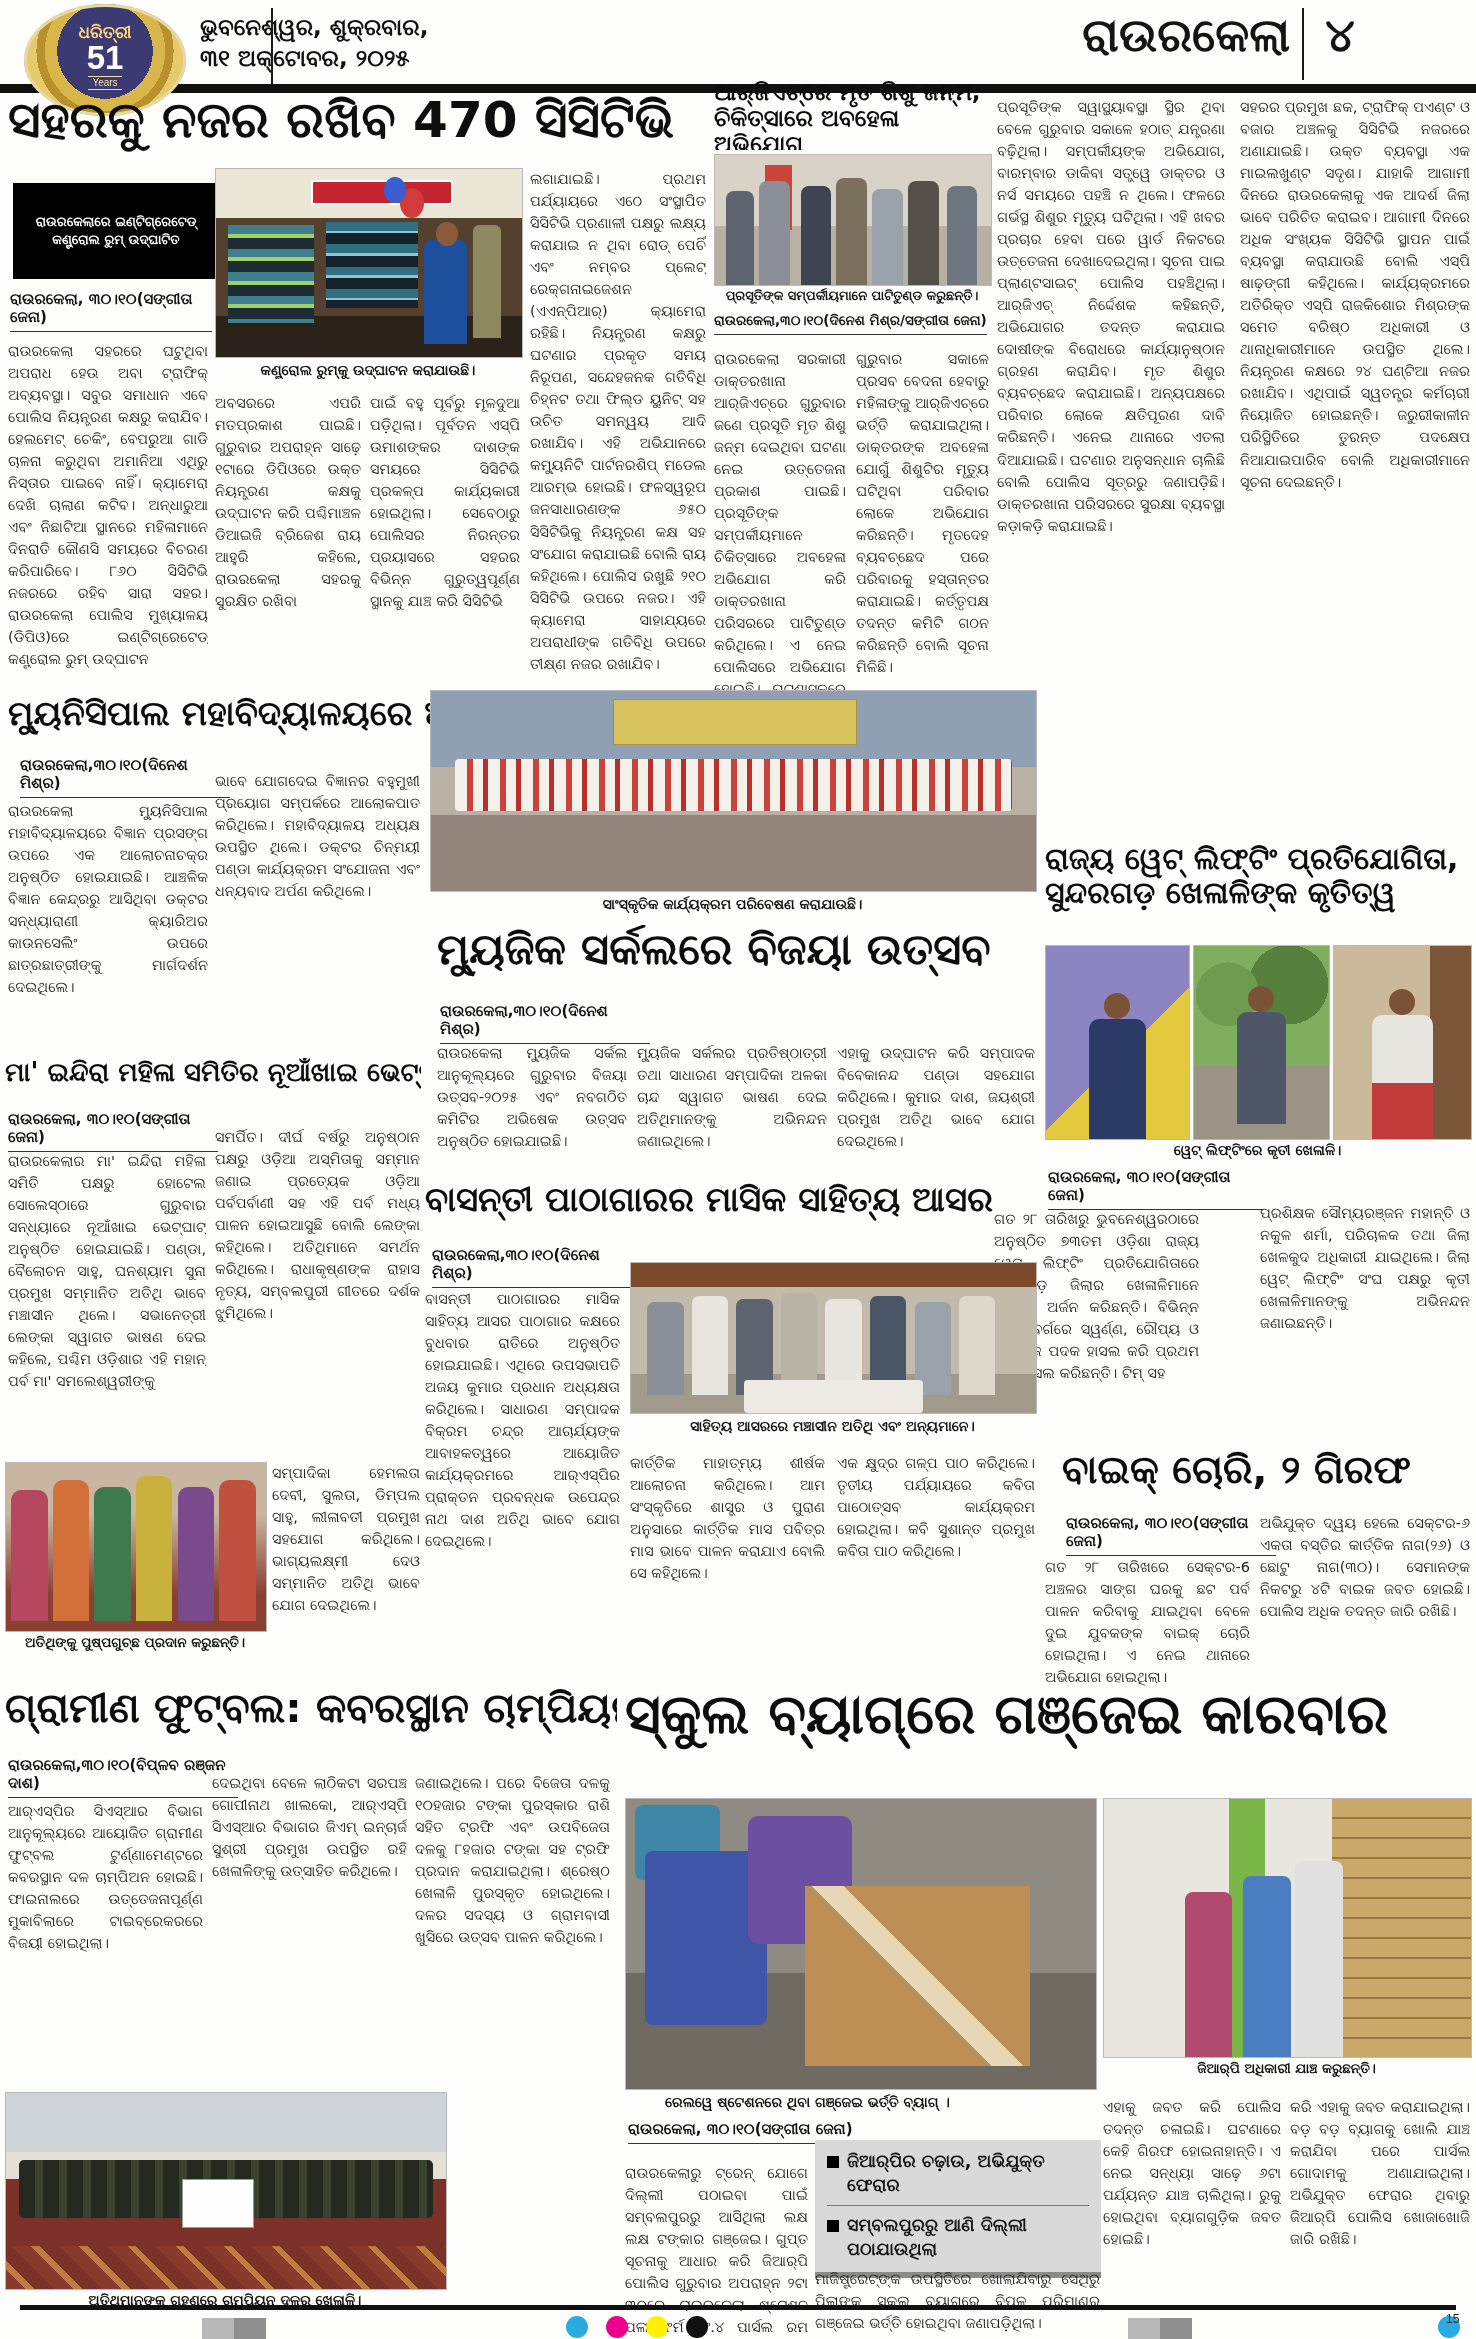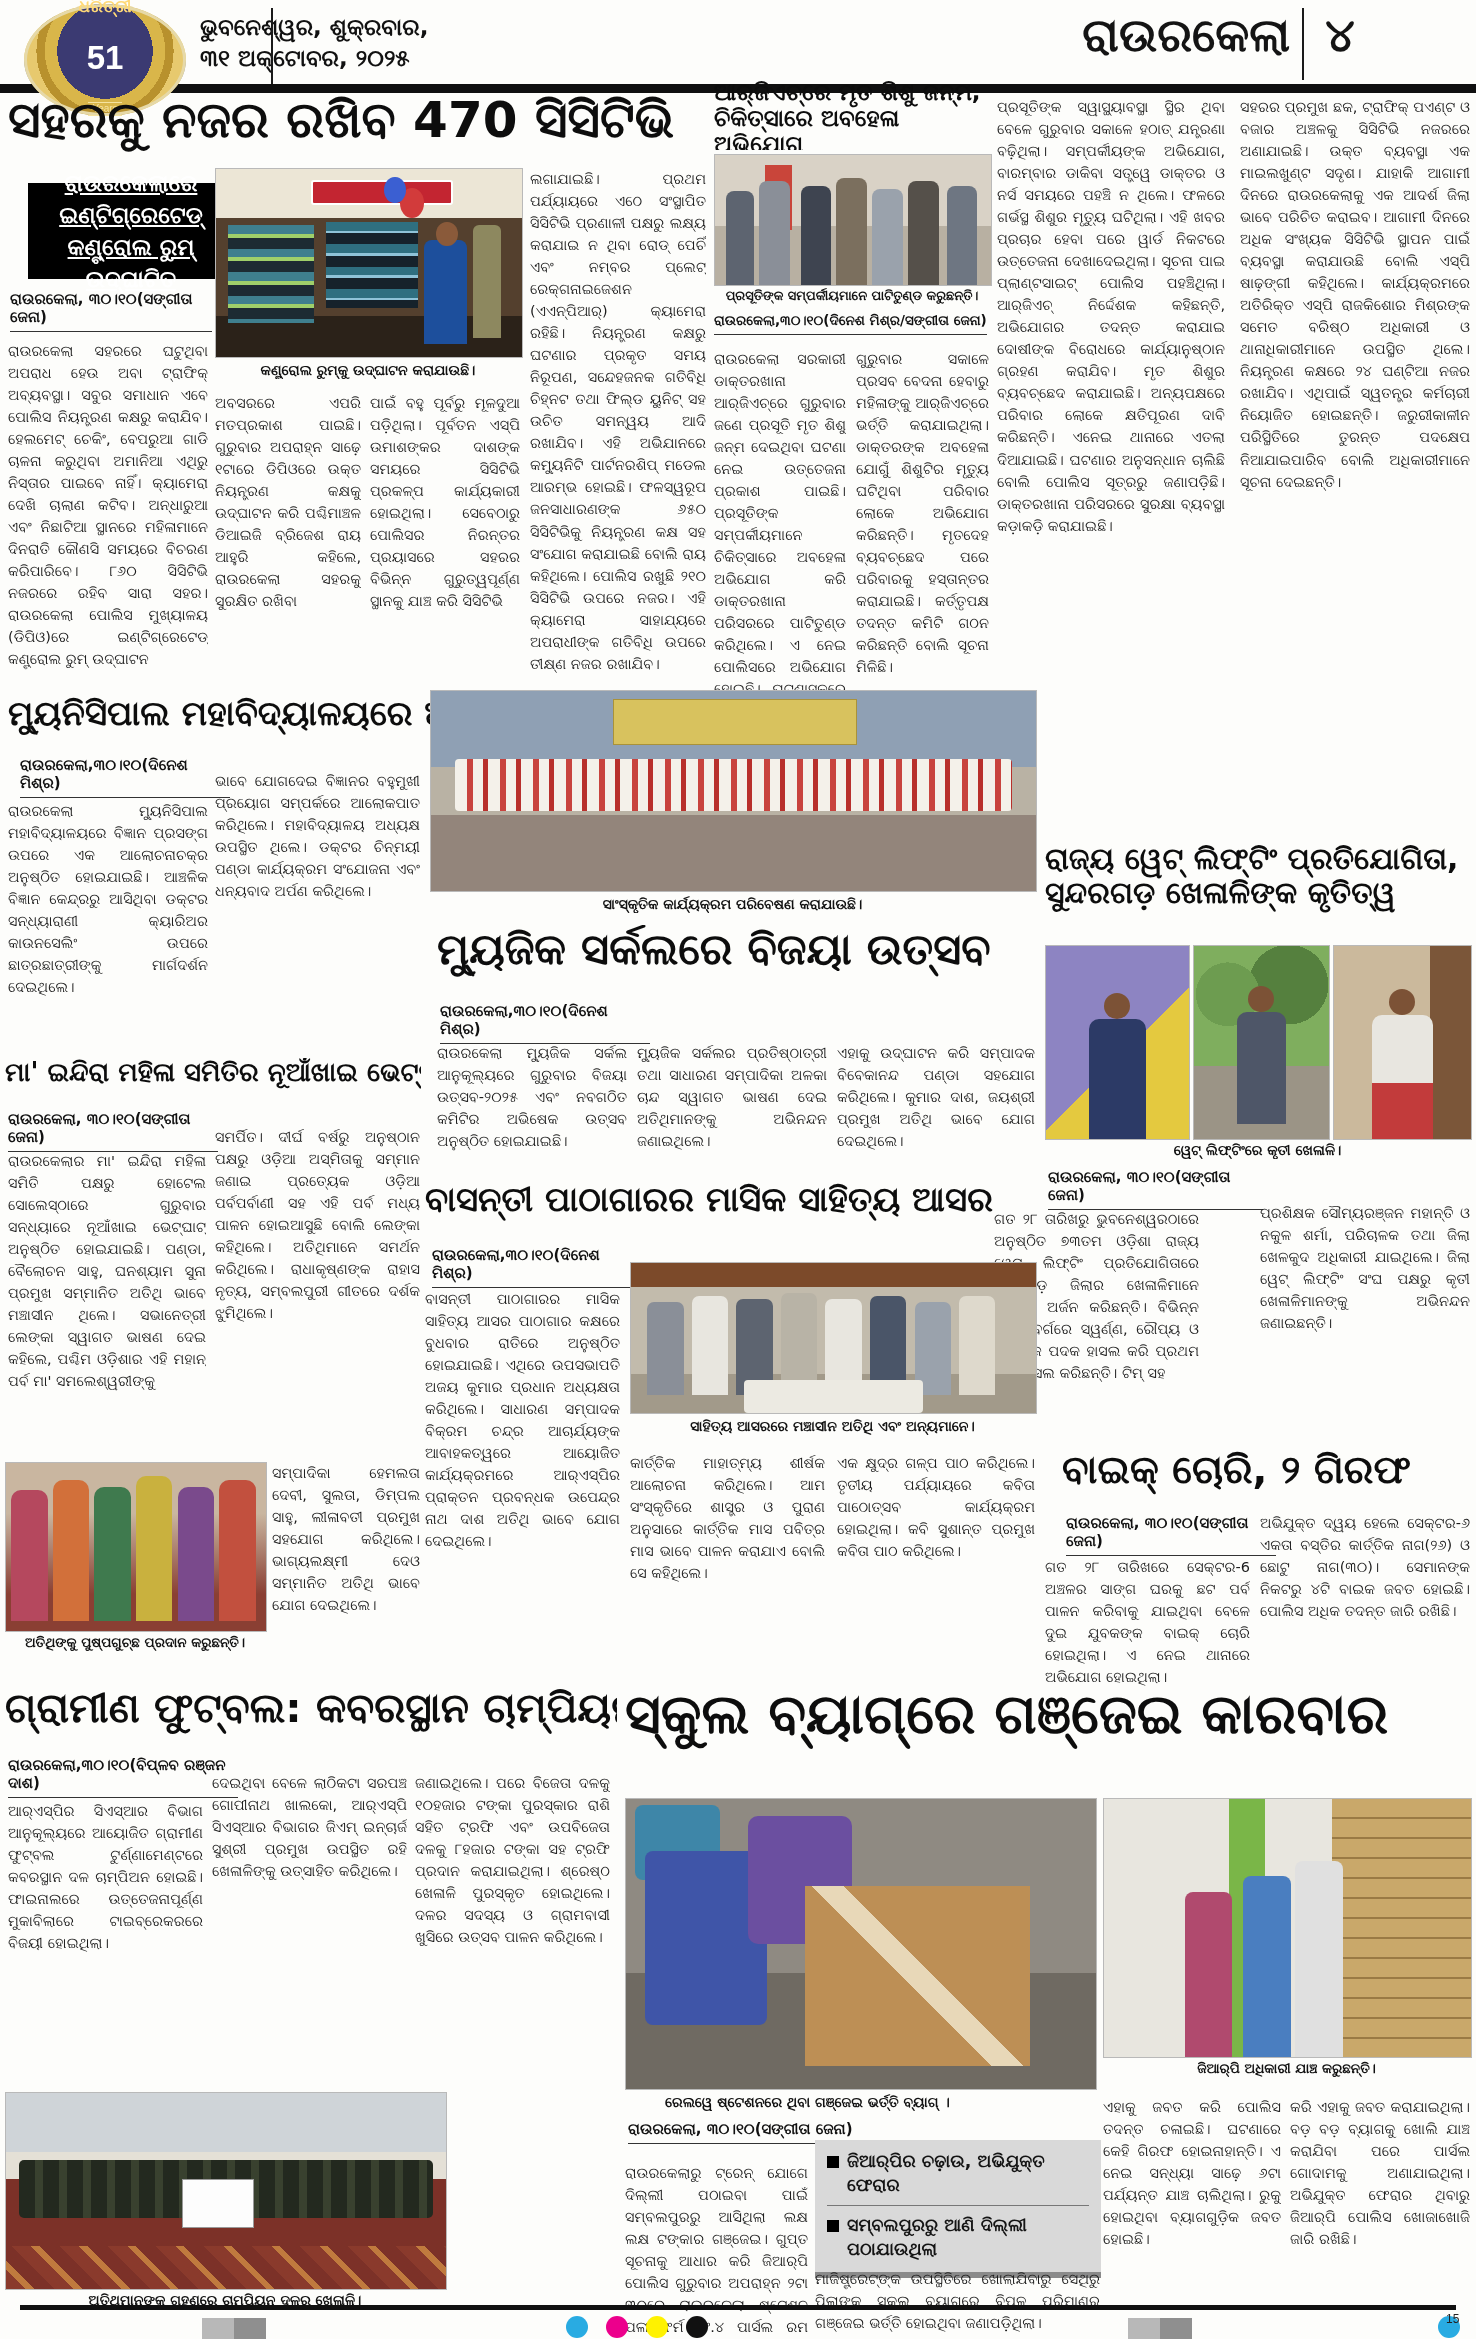--- a/index.html
+++ b/index.html
@@ -7,21 +7,21 @@
     width:1476px;height:2339px;position:relative;overflow:hidden;
     background:#fdfdfb;
     font-family:"DejaVu Sans","Liberation Sans",sans-serif;
     color:#141414;
   }
   .abs{position:absolute;}
   
   .mast-rule{left:0;top:84px;width:1476px;height:9px;background:#101010;}
   .logo-badge{left:24px;top:4px;width:162px;height:112px;border-radius:50%;
     background:radial-gradient(circle at 50% 42%,#3b3a72 0 46%,#d9b64a 46% 58%,#b8912d 58% 66%,#e7c96e 66% 78%,#9c9c9c 78% 84%,transparent 84%);
-    display:flex;flex-direction:column;align-items:center;justify-content:space-between;
+    display:flex;flex-direction:column;align-items:center;justify-content:center;
     box-shadow:0 0 0 3px #e6d9a8 inset;}
   .logo-paper{color:#ffd977;font-size:17px;font-weight:bold;line-height:1;margin-top:-6px;}
   .logo-years-num{color:#ffffff;font-size:33px;font-weight:bold;line-height:1.05;font-family:"Liberation Sans",sans-serif;}
   .logo-years{color:#f5e3a0;font-size:10px;line-height:1;font-family:"Liberation Sans",sans-serif;border-top:1px solid #f5e3a0;border-bottom:1px solid #f5e3a0;padding:1px 4px;}
   .mast-date{left:200px;top:12px;width:230px;font-size:23px;font-weight:bold;line-height:1.35;color:#111;}
   .mast-div1{left:271px;top:8px;width:2px;height:76px;background:#1a1a1a;}
   .mast-section{left:930px;top:8px;width:360px;font-size:46px;font-weight:bold;text-align:right;white-space:nowrap;}
   .mast-div2{left:1302px;top:8px;width:2px;height:72px;background:#1a1a1a;}
   .mast-page{left:1310px;top:8px;width:60px;font-size:46px;font-weight:bold;text-align:center;}
   
@@ -102,21 +102,21 @@
   <span class="logo-years-num">51</span>
   <span class="logo-years">Years</span>
 </div>
 <div class="abs mast-date">ଭୁବନେଶ୍ୱର, ଶୁକ୍ରବାର, ୩୧ ଅକ୍ଟୋବର, ୨୦୨୫</div>
 <div class="abs mast-div1"></div>
 <div class="abs mast-section">ରାଉରକେଲା</div>
 <div class="abs mast-div2"></div>
 <div class="abs mast-page">୪</div>
 
 <div class="abs headline hl-nowrap" style="left:8px;top:92px;width:702px;height:72px;font-size:50px;">ସହରକୁ ନଜର ରଖିବ 470 ସିସିଟିଭି</div>
-<div class="abs subhead-box" style="left:28px;top:183px;width:190px;height:84px;font-size:23px;text-decoration:underline;">ରାଉରକେଲାରେ ଇଣ୍ଟିଗ୍ରେଟେଡ୍ କଣ୍ଟ୍ରୋଲ ରୁମ୍ ଉଦ୍‌ଘାଟିତ</div>
+<div class="abs subhead-box" style="left:13px;top:183px;width:190px;height:84px;font-size:13px;">ରାଉରକେଲାରେ ଇଣ୍ଟିଗ୍ରେଟେଡ୍ କଣ୍ଟ୍ରୋଲ ରୁମ୍ ଉଦ୍‌ଘାଟିତ</div>
 <div class="abs byline" style="left:10px;top:290px;width:202px;"><span>ରାଉରକେଲା, ୩୦।୧୦(ସଙ୍ଗୀତା ଜେନା)</span></div>
 <div class="abs bodytext" style="left:8px;top:340px;width:200px;height:358px;">ରାଉରକେଲା ସହରରେ ଘଟୁଥିବା ଅପରାଧ ହେଉ ଅବା ଟ୍ରାଫିକ୍ ଅବ୍ୟବସ୍ଥା। ସବୁର ସମାଧାନ ଏବେ ପୋଲିସ ନିୟନ୍ତ୍ରଣ କକ୍ଷରୁ କରାଯିବ। ହେଲମେଟ୍ ଚେକିଂ, ବେପରୁଆ ଗାଡି ଚାଳନା କରୁଥିବା ଅମାନିଆ ଏଥିରୁ ନିସ୍ତାର ପାଇବେ ନାହିଁ। କ୍ୟାମେରା ଦେଖି ଚାଲାଣ କଟିବ। ଅନ୍ଧାରୁଆ ଏବଂ ନିଛାଟିଆ ସ୍ଥାନରେ ମହିଳାମାନେ ଦିନରାତି କୌଣସି ସମୟରେ ବିଚରଣ କରିପାରିବେ। ୮୬୦ ସିସିଟିଭି ନଜରରେ ରହିବ ସାରା ସହର। ରାଉରକେଲା ପୋଲିସ ମୁଖ୍ୟାଳୟ (ଡିପିଓ)ରେ ଇଣ୍ଟିଗ୍ରେଟେଡ୍ କଣ୍ଟ୍ରୋଲ ରୁମ୍ ଉଦ୍‌ଘାଟନ</div>
 
 <div class="abs photo ph-control" style="left:215px;top:168px;width:306px;height:188px;">
   <div class="sign"></div>
   <div class="scr1"></div>
   <div class="scr2"></div>
   <div class="balloon1"></div>
   <div class="balloon2"></div>
   <div class="person"></div>

